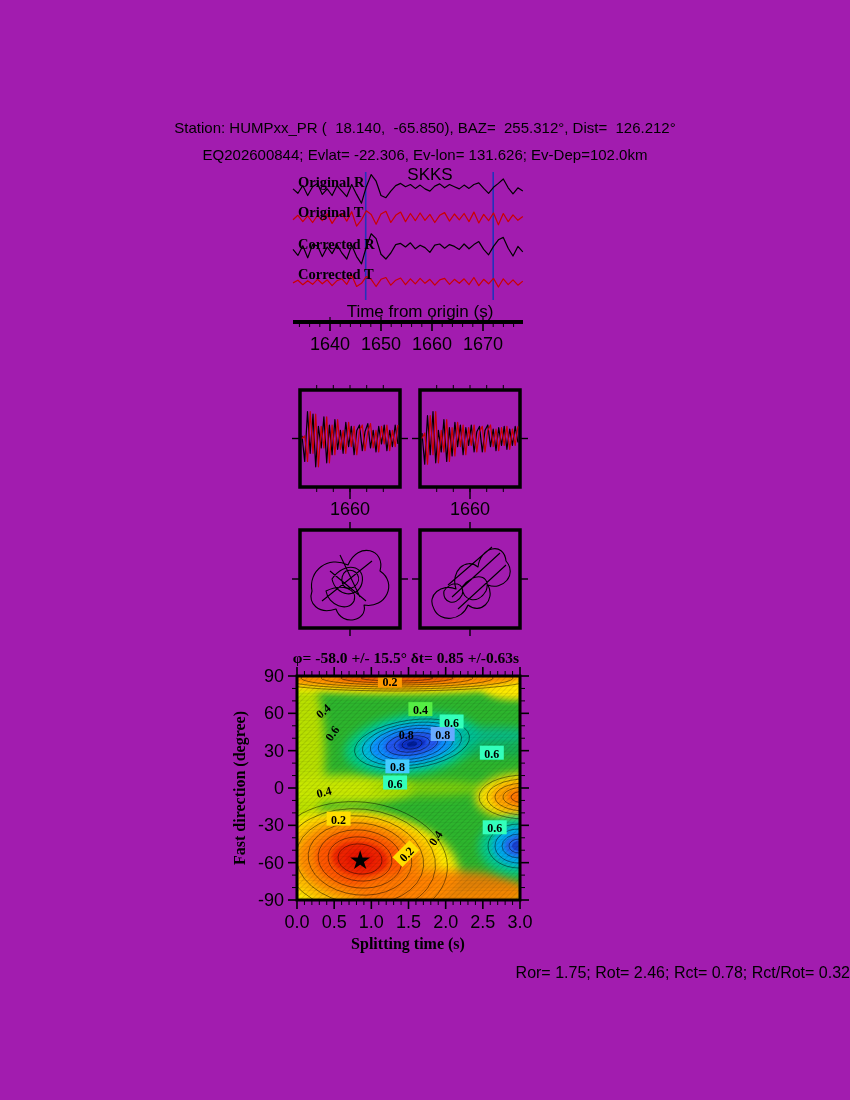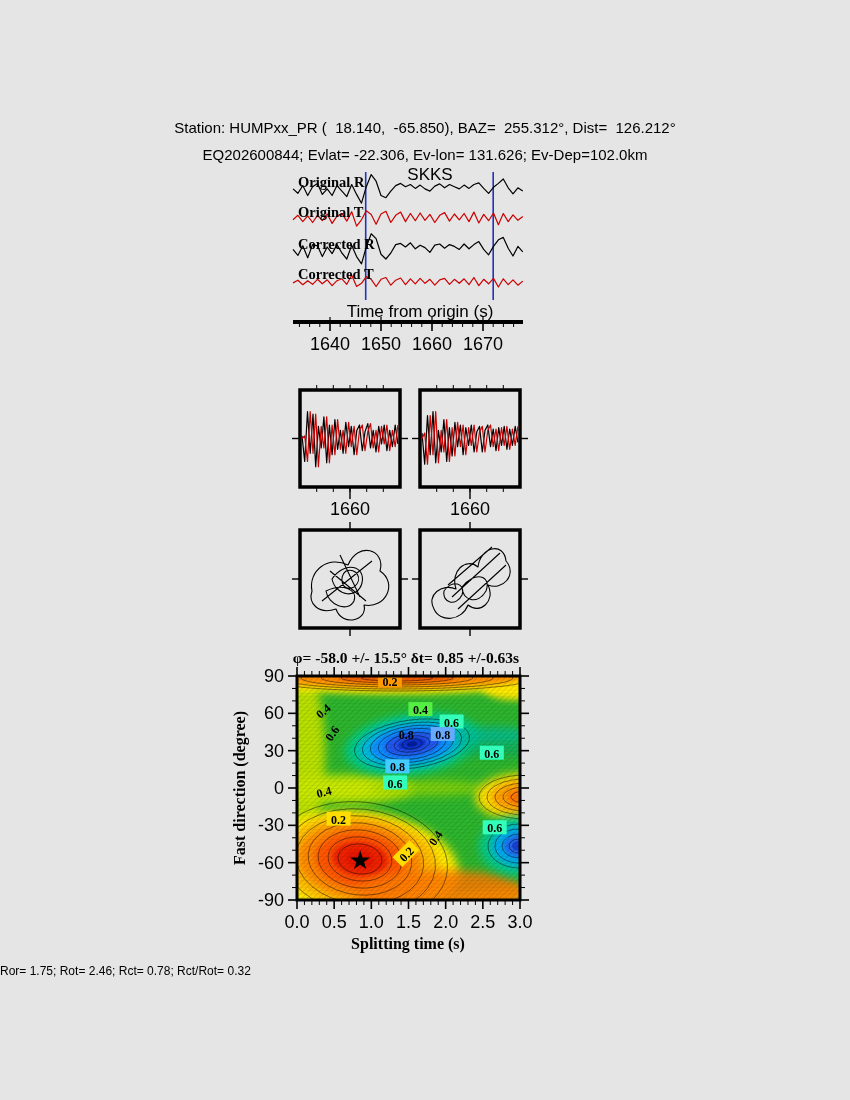--- a/index.html
+++ b/index.html
@@ -1,20 +1,20 @@
 <!DOCTYPE html>
 <html><head>
 <meta charset="utf-8">
 <style>
   html,body{margin:0;padding:0;background:#fff;}
-  #page{position:relative;width:850px;height:1100px;background:#e5e5e5;overflow:hidden;
+  #page{position:relative;width:850px;height:1100px;background:#a21caf;overflow:hidden;
         font-family:"Liberation Sans",sans-serif;}
   .hdr{position:absolute;left:0;width:850px;text-align:center;font-size:15px;color:#000;
        white-space:pre;font-family:"Liberation Sans",sans-serif;}
-  .ftr{position:absolute;left:0;width:850px;text-align:left;font-size:12px;color:#000;
+  .ftr{position:absolute;left:0;width:850px;text-align:right;font-size:16px;color:#000;
        white-space:pre;font-family:"Liberation Sans",sans-serif;}
   svg{position:absolute;overflow:visible;}
   svg text{font-family:"Liberation Sans",sans-serif;fill:#000;}
   .serif{font-family:"Liberation Serif","DejaVu Serif",serif;font-weight:bold;}
   .num{font-family:"Liberation Sans",sans-serif;}
   .trace{fill:none;stroke-width:1.2;stroke-linejoin:round;}
   .black{stroke:#000000;}
   .red{stroke:#cc0000;}
   .thickbox{fill:none;stroke:#000;stroke-width:3.5;}
   .pm{fill:none;stroke:#000;stroke-width:1.1;stroke-linejoin:round;}

